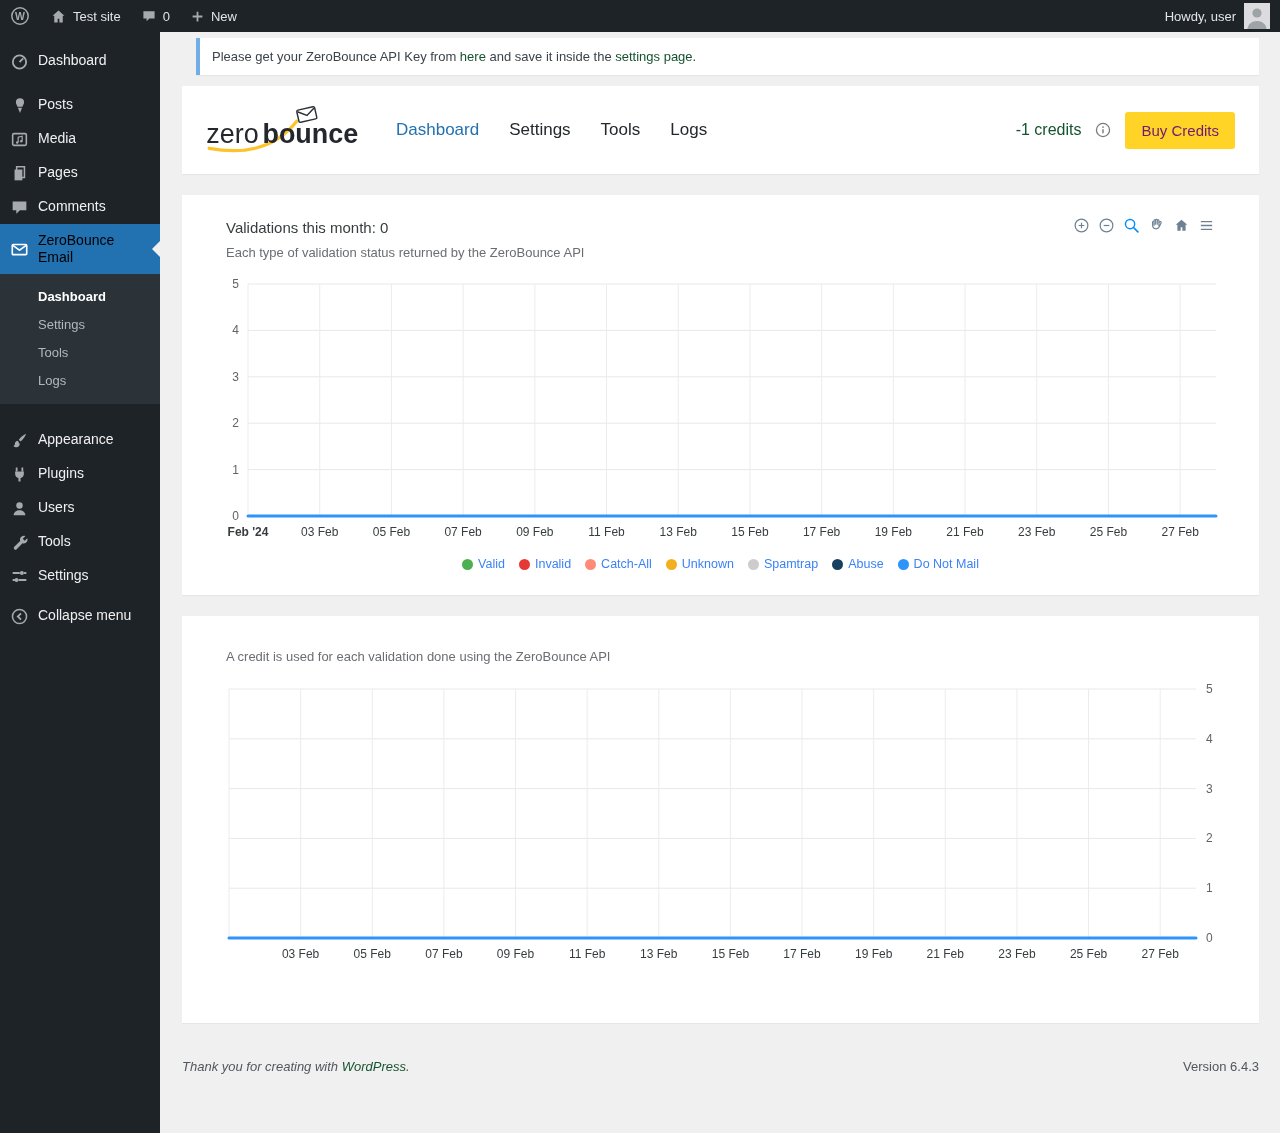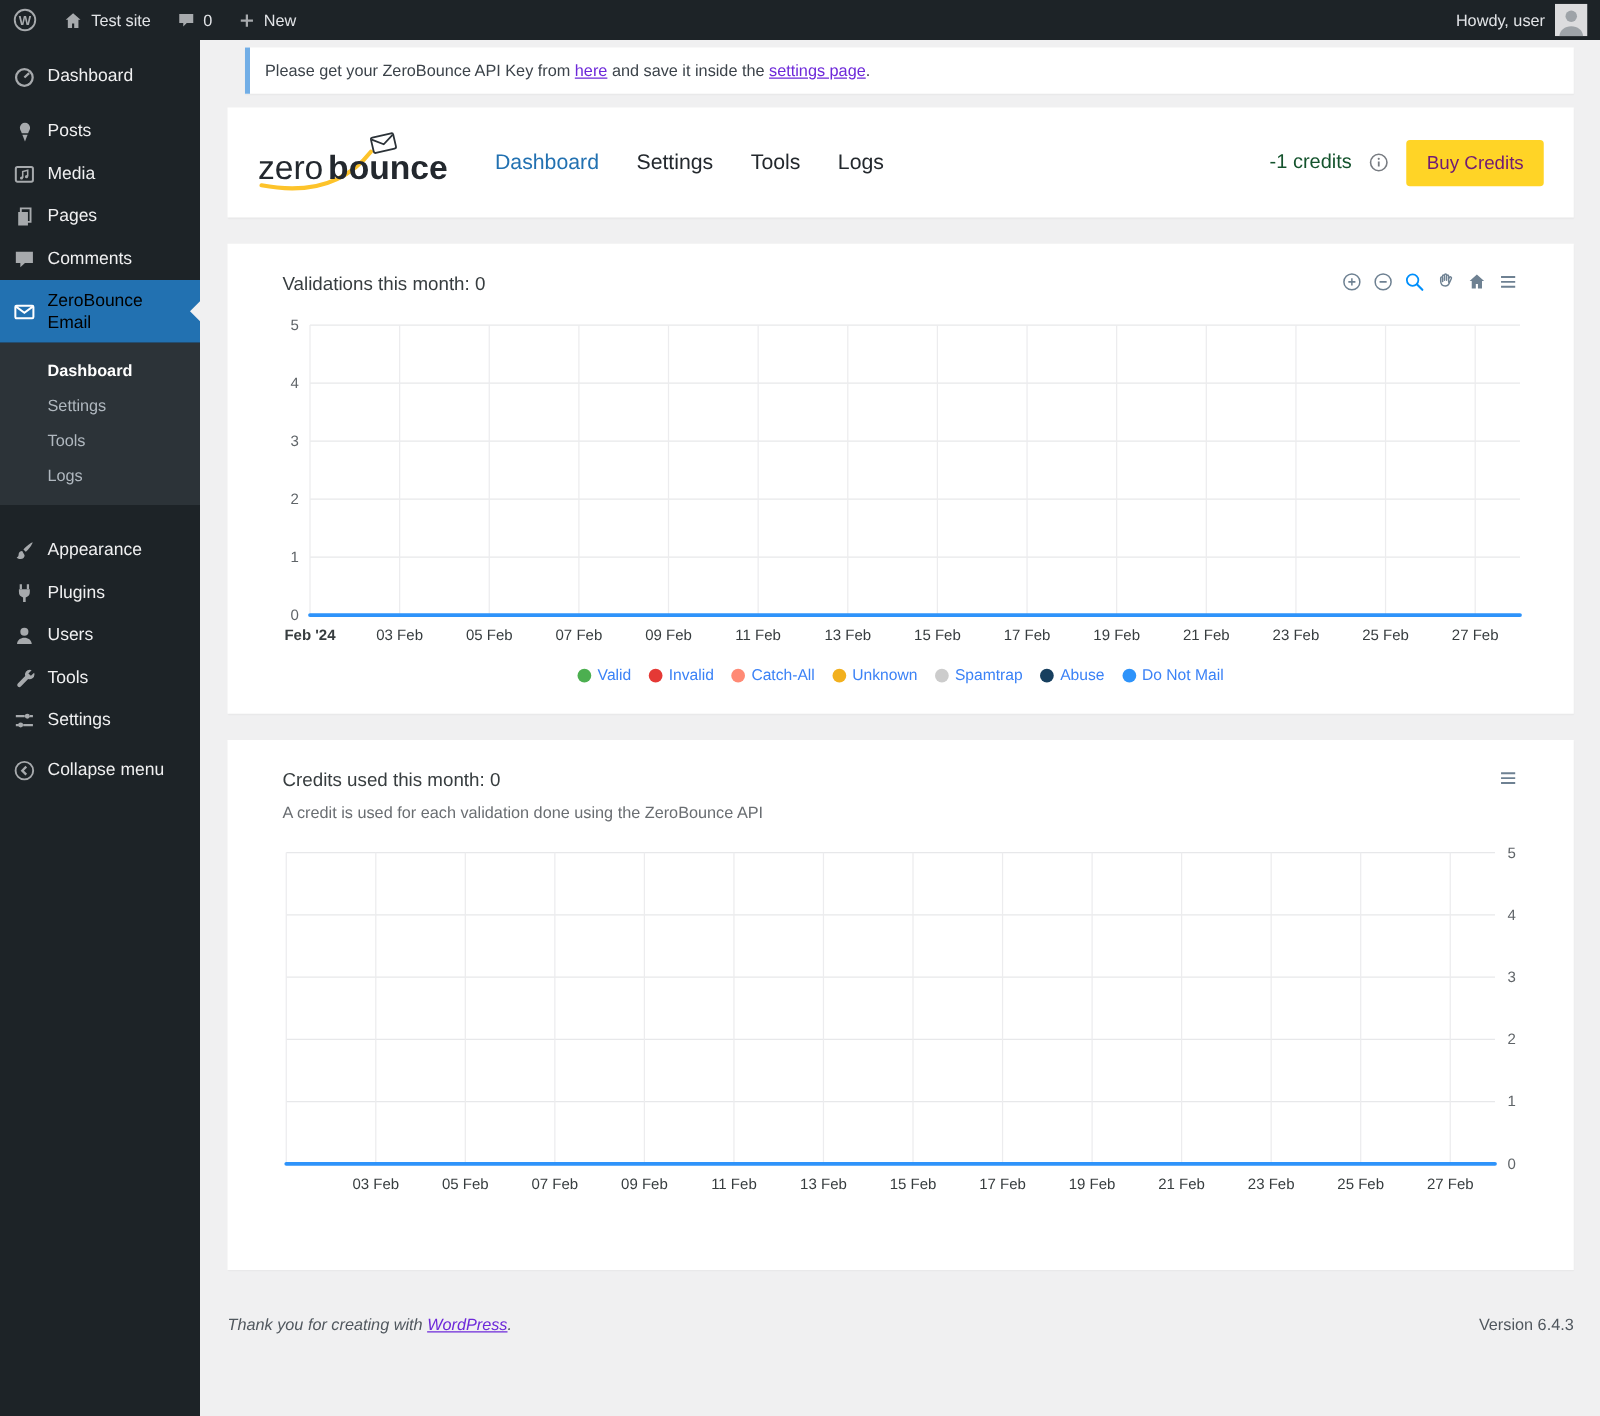--- a/index.html
+++ b/index.html
@@ -24,21 +24,21 @@
   .mi-sep{height:10px}
   .mi-sep2{height:19px}
   .mi-sep3{height:6px}
   .submenu{background:#2c3338;padding:8px 0 10px}
   .submenu-item{display:flex;align-items:center;min-height:28px;padding-left:38px;font-size:13px;color:#b0b8bf;cursor:pointer}
   .submenu-item.current{color:#fff;font-weight:bold}
 
   
   .content{margin-left:160px;padding-top:32px}
   .notice{margin:6px 21px 11px 36px;background:#fff;border-left:4px solid #72aee6;box-shadow:0 1px 1px rgba(0,0,0,.04);padding:11px 12px;font-size:13px;color:#3c434a}
-  .notice a,.footer-left a{color:#6d28d9;text-decoration:underline;cursor:pointer}
+  .notice a,.footer-left a{color:#14532d;cursor:pointer}
   .wrap{margin:0 21px 0 22px}
   .card{background:#fff;box-shadow:0 1px 1px rgba(0,0,0,.04)}
 
   
   .plugin-header{height:88px;display:flex;align-items:center;padding:0 24px}
   .zb-logo{display:block}
   .plugin-nav{display:flex;gap:30px;margin-left:24px}
   .plugin-nav a{font-size:17px;color:#23282d;text-decoration:none;cursor:pointer}
   .plugin-nav a.active{color:#2271b1}
   .hdr-right{margin-left:auto;display:flex;align-items:center;gap:14px}
@@ -302,20 +302,21 @@
                 <path d="M12 3.8 3.8 11h2.4v8.4h4.6v-5h2.4v5h4.6V11h2.4z" fill="#6e8192"></path>
               </svg>
           </span>
           <span class="tb-ic">
             <svg width="17" height="17" viewBox="0 0 24 24">
                 <path d="M4 6.5h16M4 12h16M4 17.5h16" stroke="#6e8192" stroke-width="2" fill="none"></path>
               </svg>
           </span>
         </div>
       </div>
+      <div class="chart-sub">Each type of validation status returned by the ZeroBounce API</div>
       <div class="chart-box"><svg width="1029" height="278" font-family="Liberation Sans,sans-serif">
             <line x1="42" x2="1010" y1="244" y2="244" stroke="#e7e8ea"></line>
             <text x="33" y="248" text-anchor="end" font-size="12" fill="#5f6468">0</text>
             <line x1="42" x2="1010" y1="197.6" y2="197.6" stroke="#e7e8ea"></line>
             <text x="33" y="201.6" text-anchor="end" font-size="12" fill="#5f6468">1</text>
             <line x1="42" x2="1010" y1="151.2" y2="151.2" stroke="#e7e8ea"></line>
             <text x="33" y="155.2" text-anchor="end" font-size="12" fill="#5f6468">2</text>
             <line x1="42" x2="1010" y1="104.80000000000001" y2="104.80000000000001" stroke="#e7e8ea"></line>
             <text x="33" y="108.80000000000001" text-anchor="end" font-size="12" fill="#5f6468">3</text>
             <line x1="42" x2="1010" y1="58.39999999999998" y2="58.39999999999998" stroke="#e7e8ea"></line>
@@ -356,30 +357,20 @@
             <span class="leg-item"><span class="leg-dot" style="background:#e53935"></span>Invalid</span>
             <span class="leg-item"><span class="leg-dot" style="background:#ff8a75"></span>Catch-All</span>
             <span class="leg-item"><span class="leg-dot" style="background:#f2b01e"></span>Unknown</span>
             <span class="leg-item"><span class="leg-dot" style="background:#cccccc"></span>Spamtrap</span>
             <span class="leg-item"><span class="leg-dot" style="background:#173f5f"></span>Abuse</span>
             <span class="leg-item"><span class="leg-dot" style="background:#2e93fa"></span>Do Not Mail</span>
           </div></div>
     </div>
 
     <div class="card chart-card c2">
-      <div class="chart-head">
-        <h3 class="chart-title">Credits used this month: 0</h3>
-        <div class="chart-toolbar">
-          <span class="tb-ic">
-            <svg width="17" height="17" viewBox="0 0 24 24">
-                <path d="M4 6.5h16M4 12h16M4 17.5h16" stroke="#6e8192" stroke-width="2" fill="none"></path>
-              </svg>
-          </span>
-        </div>
-      </div>
       <div class="chart-sub">A credit is used for each validation done using the ZeroBounce API</div>
       <div class="chart-box"><svg width="1029" height="300" font-family="Liberation Sans,sans-serif">
             <line x1="23" x2="990" y1="262" y2="262" stroke="#e7e8ea"></line>
             <text x="1000" y="266" text-anchor="start" font-size="12" fill="#5f6468">0</text>
             <line x1="23" x2="990" y1="212.2" y2="212.2" stroke="#e7e8ea"></line>
             <text x="1000" y="216.2" text-anchor="start" font-size="12" fill="#5f6468">1</text>
             <line x1="23" x2="990" y1="162.39999999999998" y2="162.39999999999998" stroke="#e7e8ea"></line>
             <text x="1000" y="166.39999999999998" text-anchor="start" font-size="12" fill="#5f6468">2</text>
             <line x1="23" x2="990" y1="112.6" y2="112.6" stroke="#e7e8ea"></line>
             <text x="1000" y="116.6" text-anchor="start" font-size="12" fill="#5f6468">3</text>

